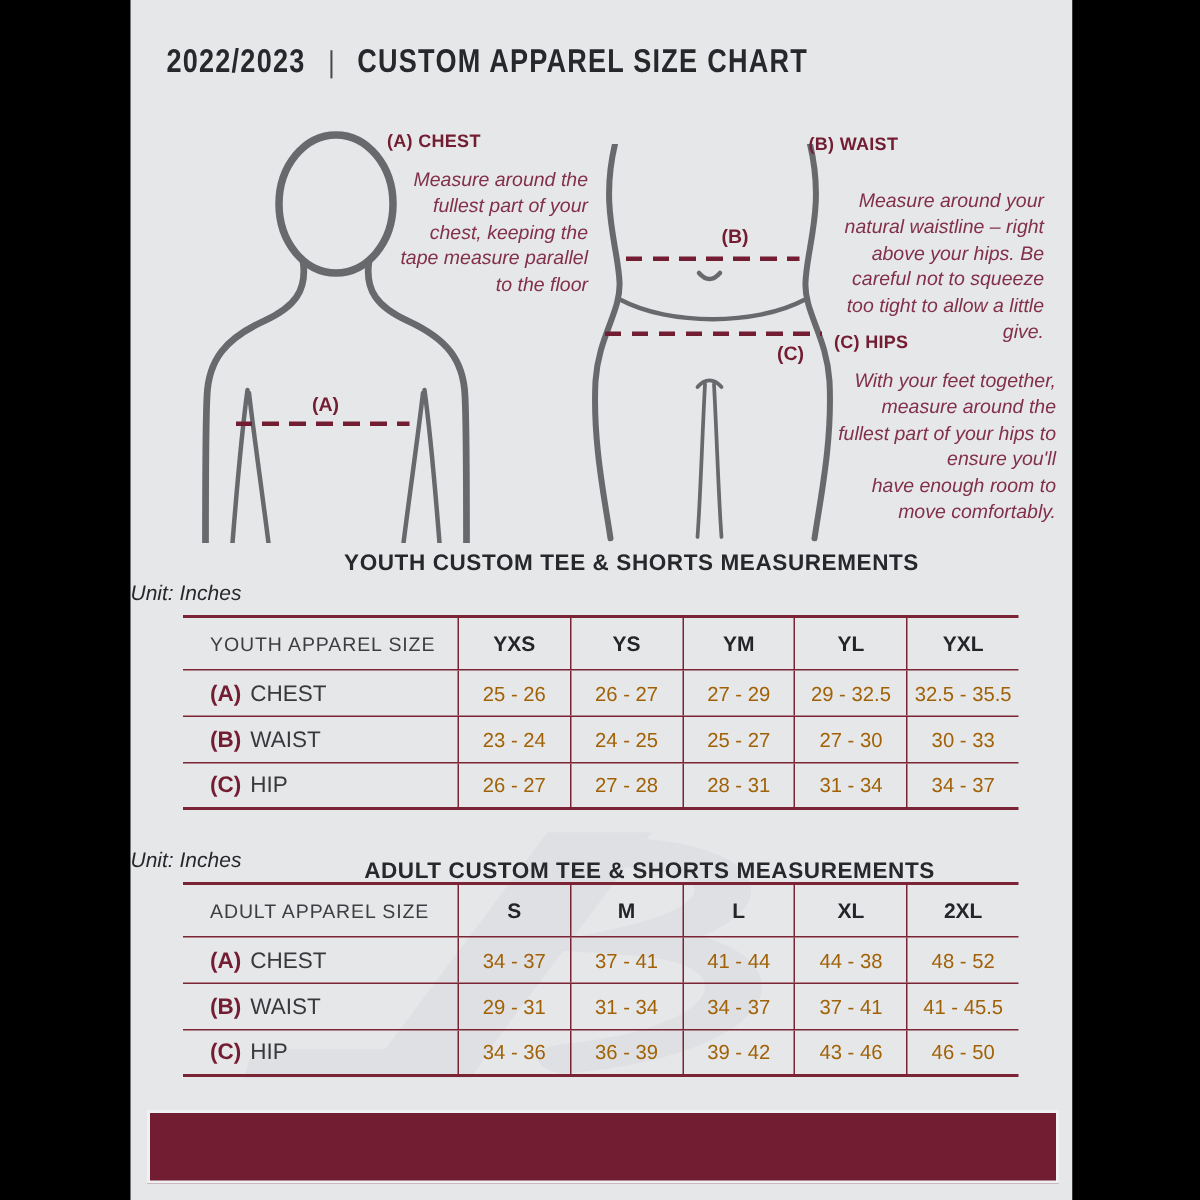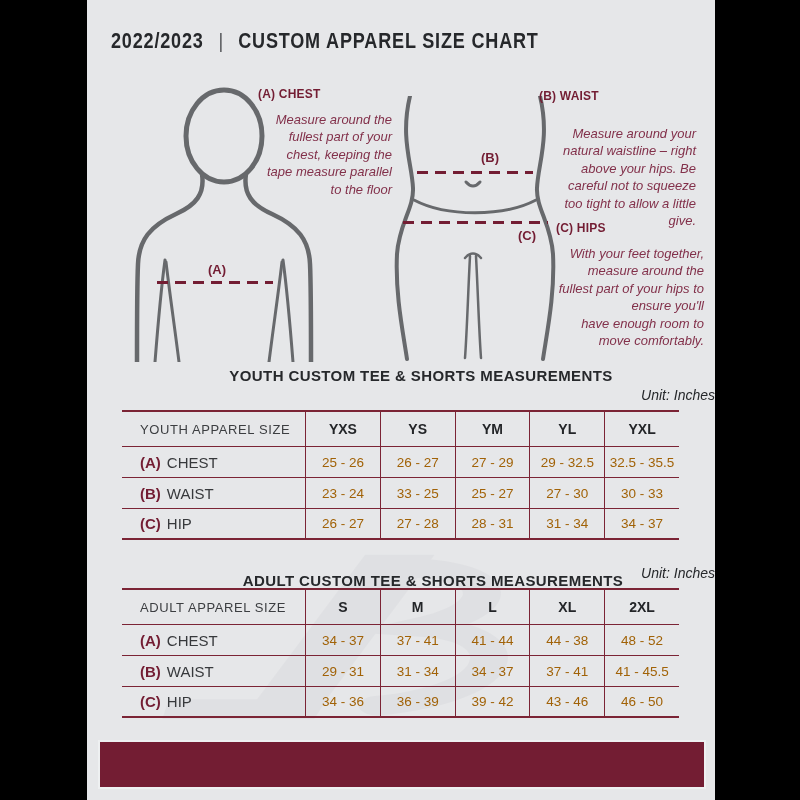--- a/index.html
+++ b/index.html
@@ -30,21 +30,21 @@
   .fig path,.fig ellipse{fill:none;stroke:var(--figure);stroke-linecap:round;}
   .dash{position:absolute;height:3px;
     background:repeating-linear-gradient(90deg,var(--accent) 0 11px,transparent 11px 18px);}
   .marker{position:absolute;width:36px;text-align:center;font-weight:bold;font-size:13px;color:var(--accent);}
   .guide-h{position:absolute;font-weight:bold;font-size:12px;color:var(--accent);letter-spacing:0.2px;}
   .guide-p{position:absolute;font-style:italic;font-size:13px;line-height:1.34;color:#82304a;white-space:pre-line;text-align:right;}
 
   
   .tbl-title{position:absolute;left:0;width:628px;text-align:center;font-weight:bold;
     font-size:15px;letter-spacing:0.4px;color:var(--ink);margin-left:20px;}
-  .tbl-unit{position:absolute;left:0;width:628px;text-align:right;font-style:italic;
+  .tbl-unit{position:absolute;left:0;width:628px;text-align:left;font-style:italic;
     font-size:14px;color:var(--ink);}
   .sizing-table{position:absolute;left:35px;width:557px;border-top:2.5px solid var(--border);z-index:1;}
   .trow{display:grid;grid-template-columns:183px repeat(5,1fr);border-bottom:1.5px solid var(--border);}
   .trow:last-child{border-bottom:2px solid var(--border);}
   .trow.head{height:35px;}
   .trow.body{height:31px;}
   .tc{display:flex;align-items:center;justify-content:center;}
   .tc+.tc{border-left:1.5px solid var(--border);}
   .tc.lab{justify-content:flex-start;padding-left:18px;}
   .size-header{font-size:13px;letter-spacing:0.6px;color:#3c3e41;}
@@ -135,21 +135,21 @@
         <div class="tc cell-val">27 - 29</div>
         <div class="tc cell-val">29 - 32.5</div>
         <div class="tc cell-val">32.5 - 35.5</div>
       </div>
       <div class="trow body">
         <div class="tc lab">
           <span class="row-prefix">(B)</span>
           <span class="row-label">WAIST</span>
         </div>
         <div class="tc cell-val">23 - 24</div>
-        <div class="tc cell-val">33 - 25</div>
+        <div class="tc cell-val">24 - 25</div>
         <div class="tc cell-val">25 - 27</div>
         <div class="tc cell-val">27 - 30</div>
         <div class="tc cell-val">30 - 33</div>
       </div>
       <div class="trow body">
         <div class="tc lab">
           <span class="row-prefix">(C)</span>
           <span class="row-label">HIP</span>
         </div>
         <div class="tc cell-val">26 - 27</div>

